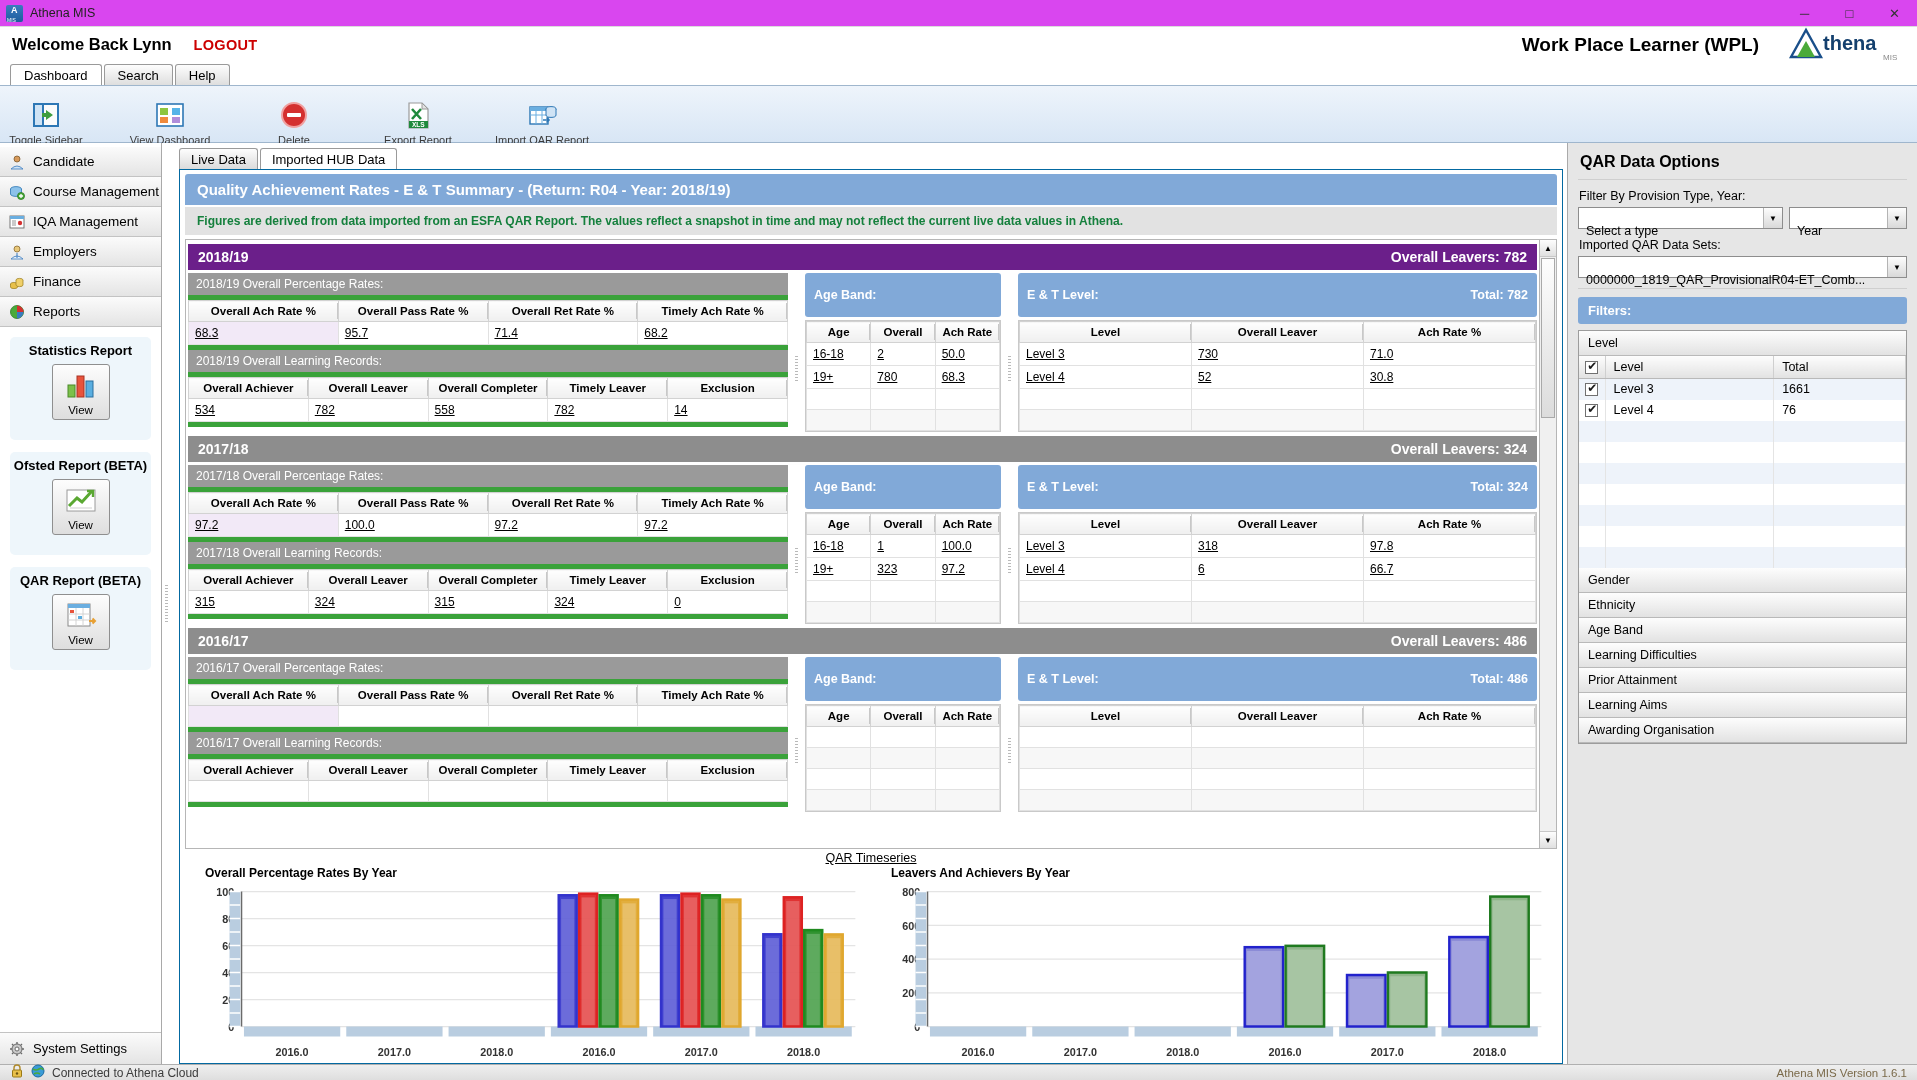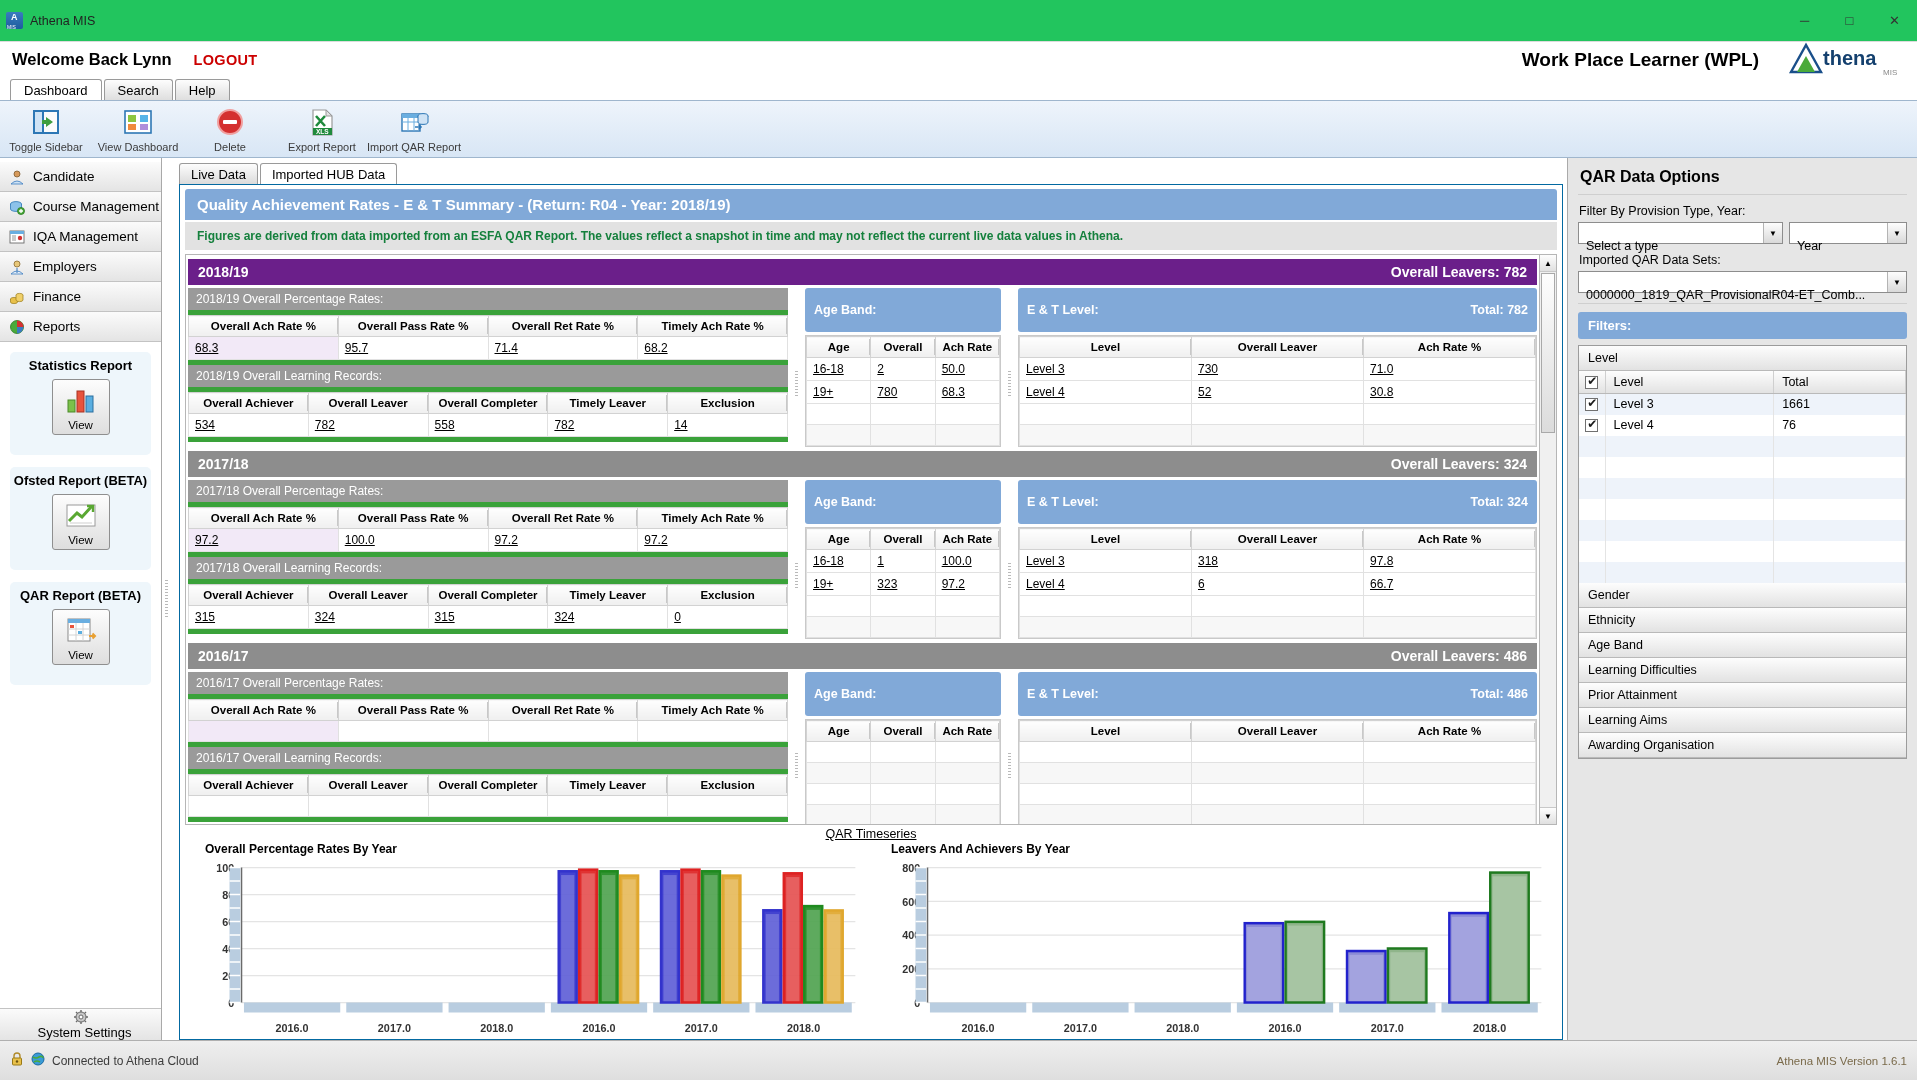--- a/index.html
+++ b/index.html
@@ -9,21 +9,21 @@
     overflow: hidden;
     font-family: "Liberation Sans", sans-serif;
     font-size: 13px;
     color: #000;
     background: #f0f0f0;
   }
   .app { width: 1917px; height: 1080px; display: flex; flex-direction: column;
          background: #fdfdfd; position: relative; }
 
   
-  .titlebar { height: 42px; background: #22c55e; border-bottom: 1px solid #dcdcdc;
+  .titlebar { height: 27px; background: #d946ef; border-bottom: 1px solid #dcdcdc;
               display: flex; align-items: center; padding-left: 6px; flex: none; }
   .titlebar .tb-icon { width: 17px; height: 17px; margin-right: 7px; position: relative;
        background: linear-gradient(#3a7bbf,#1d5d9e); border-radius: 2px; }
   .titlebar .tb-icon::after { content:"MIS"; position:absolute; bottom:-1px; left:1px;
        font-size:5px; color:#fff; }
   .titlebar .tb-icon::before { content:"A"; position:absolute; top:0px; left:5px;
        font-size:9px; color:#fff; font-weight:bold; }
   .titlebar .tb-title { font-size: 12.5px; color: #222; }
   .winbtns { margin-left: auto; display: flex; height: 27px; }
   .winbtn { width: 45px; height: 27px; display:flex; align-items:center;
@@ -46,21 +46,21 @@
             background: #fff; flex:none; }
   .tab { height: 21px; padding: 0 13px; display:flex; align-items:center;
          font-size: 13px; border: 1px solid #9a9a9a; border-bottom: none;
          border-radius: 3px 3px 0 0; margin-right: 2px;
          background: linear-gradient(#fdfdfd,#dedede); cursor: pointer; }
   .tab.active { background: #fff; color: #000; }
 
   
   .ribbon { height: 58px; background: linear-gradient(#eef4fb,#d8e6f5);
             border-top: 1px solid #9fb6cd; border-bottom: 1px solid #9fb6cd;
-            display:flex; align-items:flex-start; padding-top: 4px; flex:none; }
+            display:flex; align-items:flex-start; padding-top: 12px; flex:none;gap:32px; }
   .ribbon-btn { width: 92px; display:flex; flex-direction:column; align-items:center;
                 cursor:pointer; }
   .ribbon-btn .rb-icon { height: 33px; display:flex; align-items:center;
                          justify-content:center; }
   .ribbon-btn .rb-label { font-size: 11px; color:#3b3b3b; margin-top: 3px;
                           white-space: nowrap; }
 
   
   .body { flex: 1; display:flex; min-height: 0; background:#fff; position:relative; }
 
@@ -80,21 +80,21 @@
   .report-card .rc-title { font-size: 13px; font-weight: bold; margin-bottom: 6px; }
   .report-card .rc-btn { width: 58px; height: 56px; margin: 0 auto;
         background: linear-gradient(#fdfdfd,#dedede); border:1px solid #8f8f8f;
         border-radius: 3px; display:flex; flex-direction:column;
         align-items:center; justify-content:flex-end; padding-bottom:3px;
         cursor:pointer; }
   .report-card .rc-btn .rcb-label { font-size: 11.5px; margin-top:2px; }
   .sidebar-spacer { flex:1; }
   .settings-row { height: 32px; border-top:1px solid #c3c3c3;
       background: linear-gradient(#fbfbfb,#e4e4e4); display:flex;
-      align-items:center; padding-left: 8px; font-size: 13px; cursor:pointer;flex-direction:column; }
+      align-items:center; padding-left: 8px; font-size: 13px; cursor:pointer; }
   .settings-row .ni-icon { width:18px; height:18px; margin-right:7px;
       display:flex; align-items:center; justify-content:center; }
 
   
   .vsplit { width: 9px; background: #fff; position: relative; flex:none;
             cursor: col-resize; }
   .vsplit::after { content:""; position:absolute; left:3px; top:50%;
         transform: translateY(-50%); width:3px; height:38px;
         background: repeating-linear-gradient(#b9b9b9 0 1px, transparent 1px 3px); }
 
@@ -204,21 +204,21 @@
   .ftable tr.alt td { background:#eef3fa; }
   .ftable .ckcell { width: 26px; text-align:center; padding:3px 2px; }
   .chk { width:13px; height:13px; border:1px solid #707070; background:#fff;
          display:inline-block; position:relative; vertical-align:middle; }
   .chk::after { content:"\2714"; position:absolute; left:1px; top:-3px;
          font-size:12px; color:#1a1a1a; }
   .acc-list { }
   .opt-spacer { flex:1; }
 
   
-  .statusbar { height: 40px; background: linear-gradient(#efefef,#dedede);
+  .statusbar { height: 16px; background: linear-gradient(#efefef,#dedede);
       border-top:1px solid #b0b0b0; display:flex; align-items:center;
       padding: 0 10px; flex:none; font-size: 12px; color:#3c3c3c; }
   .statusbar .sb-left { display:flex; align-items:center; gap:7px; }
   .statusbar .sb-right { margin-left:auto; color:#7a6a4a; font-size: 11.5px; }
 </style>
 </head>
 <body>
 
 <div class="app">
 

